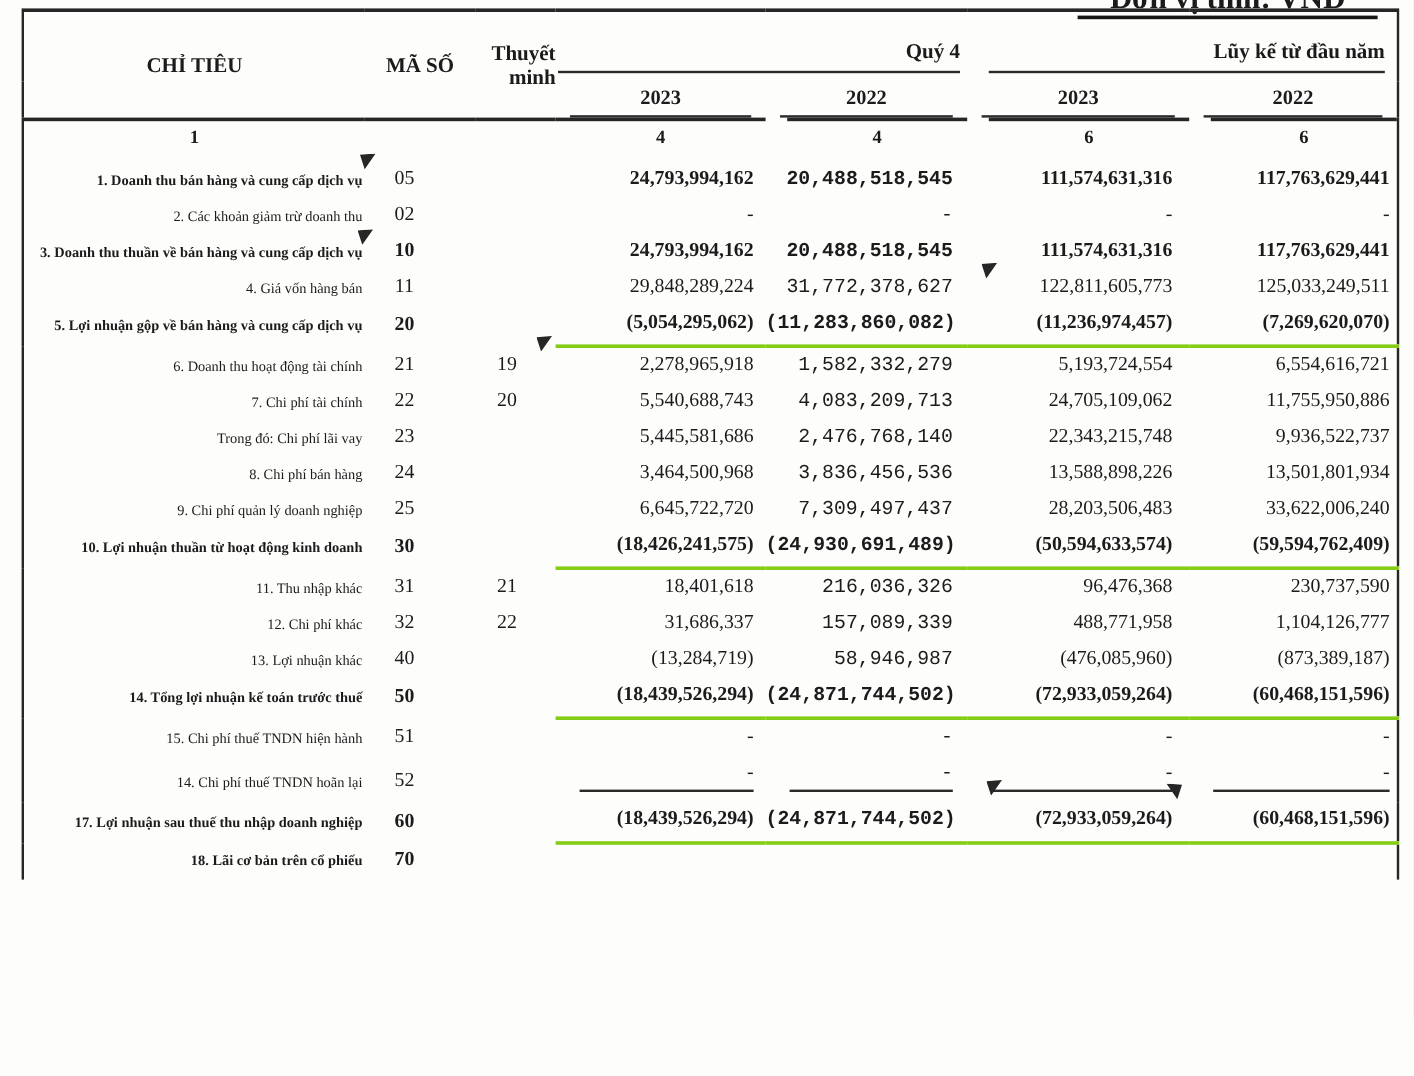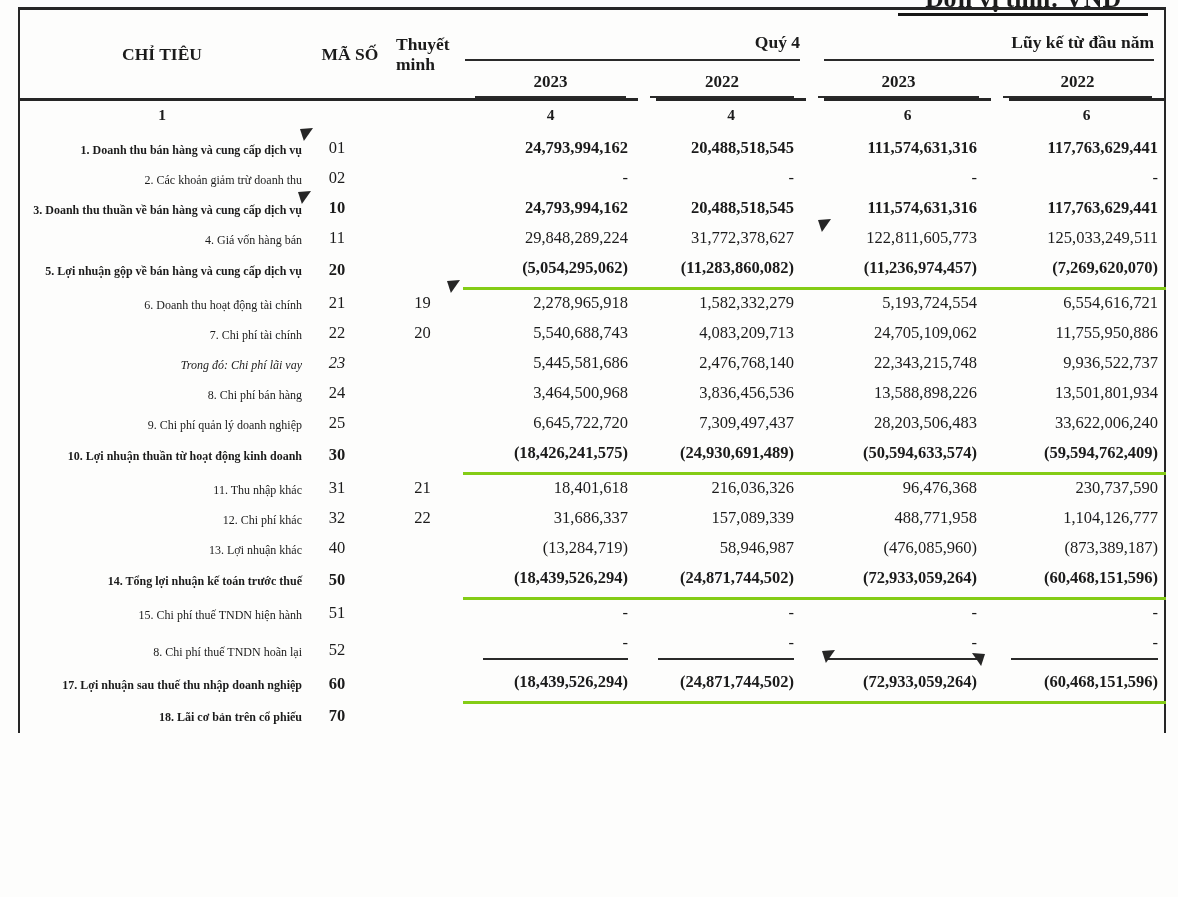--- a/index.html
+++ b/index.html
@@ -12,40 +12,40 @@
   
   table#fs{position:absolute;left:18px;top:7px;width:1146px;border-collapse:collapse;
       border-top:3px solid #262626;border-left:2px solid #262626;border-right:2px solid #262626;
       table-layout:fixed;}
   col.c1{width:285px}col.c2{width:92px}col.c3{width:67px}col.c4{width:175px}
   col.c5{width:168px}col.c6{width:185px}col.c7{width:174px}
   th,td{font-weight:normal;padding:0;vertical-align:bottom;}
   
   tr.h1 th{vertical-align:middle;font-weight:bold;font-size:17.5px;height:58px;}
   th.criteria,th.maso{text-align:center;}
-  th.notes{text-align:left;line-height:1.15;font-size:17px;}
+  th.notes{text-align:right;line-height:1.15;font-size:17px;}
   span.grp{display:block;text-align:right;border-bottom:2.5px solid #2a2a2a;
       padding:14px 0 6px 0;}
   th.q4 span.grp{margin:0 6px 0 2px;}
   th.ytd span.grp{margin:0 10px 0 18px;font-family:Liberation Serif, serif;}
   tr.h2 td{height:30px;}
   span.yr{display:block;text-align:center;font-weight:bold;font-size:17px;
       border-bottom:2.5px solid #2a2a2a;padding-bottom:4px;margin:0 12px;}
   tr.h3 td{height:32px;vertical-align:top;}
   span.cnline{display:block;border-top:3px solid #262626;text-align:center;
       font-weight:bold;font-size:15.5px;padding-top:5px;}
   tr.h3 td.gap span.cnline{margin-left:18px;}
   
   td.c-label{font-size:12px;line-height:1.28;padding:3px 2px 7px 4px;text-align:right;}
   td.c-code{font-size:16.5px;text-align:center;padding:3px 26px 7px 0;}
   td.c-note{font-size:16.5px;text-align:center;padding:3px 14px 7px 0;}
   td.c-num{font-size:16.5px;text-align:right;white-space:nowrap;padding:3px 10px 7px 0;}
-  td.n5{padding-right:12px;}td.n6{padding-right:14px;}td.n7{padding-right:6px;}
+  td.n5{padding-right:12px;font-family:Liberation Mono, monospace;}td.n6{padding-right:14px;}td.n7{padding-right:6px;}
   .b{font-weight:bold;}
-  .i{font-style:italic;margin-left:40px;}
+  .i{margin-left:40px;}
   td.ul{border-bottom:3px solid #84cc16;}
   span.seg{display:block;border-bottom:2.5px solid #2a2a2a;padding-bottom:5px;margin-left:20px;}
   tr.tall td{padding-top:8px;}
   tr.pre-line td{padding-bottom:9px;}
   
   .marker{position:absolute;width:13px;height:13px;background:#262626;}
   .marker.sw{clip-path:polygon(0 0,100% 30%,40% 100%,78% 22%);}
   .marker.sw{clip-path:polygon(0 8%,100% 0,30% 100%);}
   .marker.se{clip-path:polygon(0 0,100% 8%,70% 100%);}
 </style>
@@ -114,21 +114,21 @@
         <td class="gap">
             <span class="cnline">6</span>
           </td>
         <td class="gap">
             <span class="cnline">6</span>
           </td>
       </tr>
 
     <tr class="tall">
           <td class="c-label b">1. Doanh thu bán hàng và cung cấp dịch vụ</td>
-          <td class="c-code">01</td>
+          <td class="c-code">05</td>
           <td class="c-note"></td>
           <td class="c-num n4 b">24,793,994,162</td>
           <td class="c-num n5 b">20,488,518,545</td>
           <td class="c-num n6 b">111,574,631,316</td>
           <td class="c-num n7 b">117,763,629,441</td>
         </tr>
         <tr>
           <td class="c-label">2. Các khoản giảm trừ doanh thu</td>
           <td class="c-code">02</td>
           <td class="c-note"></td>
@@ -257,21 +257,21 @@
         <tr>
           <td class="c-label">15. Chi phí thuế TNDN hiện hành</td>
           <td class="c-code">51</td>
           <td class="c-note"></td>
           <td class="c-num n4">-</td>
           <td class="c-num n5">-</td>
           <td class="c-num n6">-</td>
           <td class="c-num n7">-</td>
         </tr>
         <tr class="pre-line">
-          <td class="c-label">8. Chi phí thuế TNDN hoãn lại</td>
+          <td class="c-label">14. Chi phí thuế TNDN hoãn lại</td>
           <td class="c-code">52</td>
           <td class="c-note"></td>
           <td class="c-num n4">
             <span class="seg">-</span>
           </td>
           <td class="c-num n5">
             <span class="seg">-</span>
           </td>
           <td class="c-num n6">
             <span class="seg">-</span>

